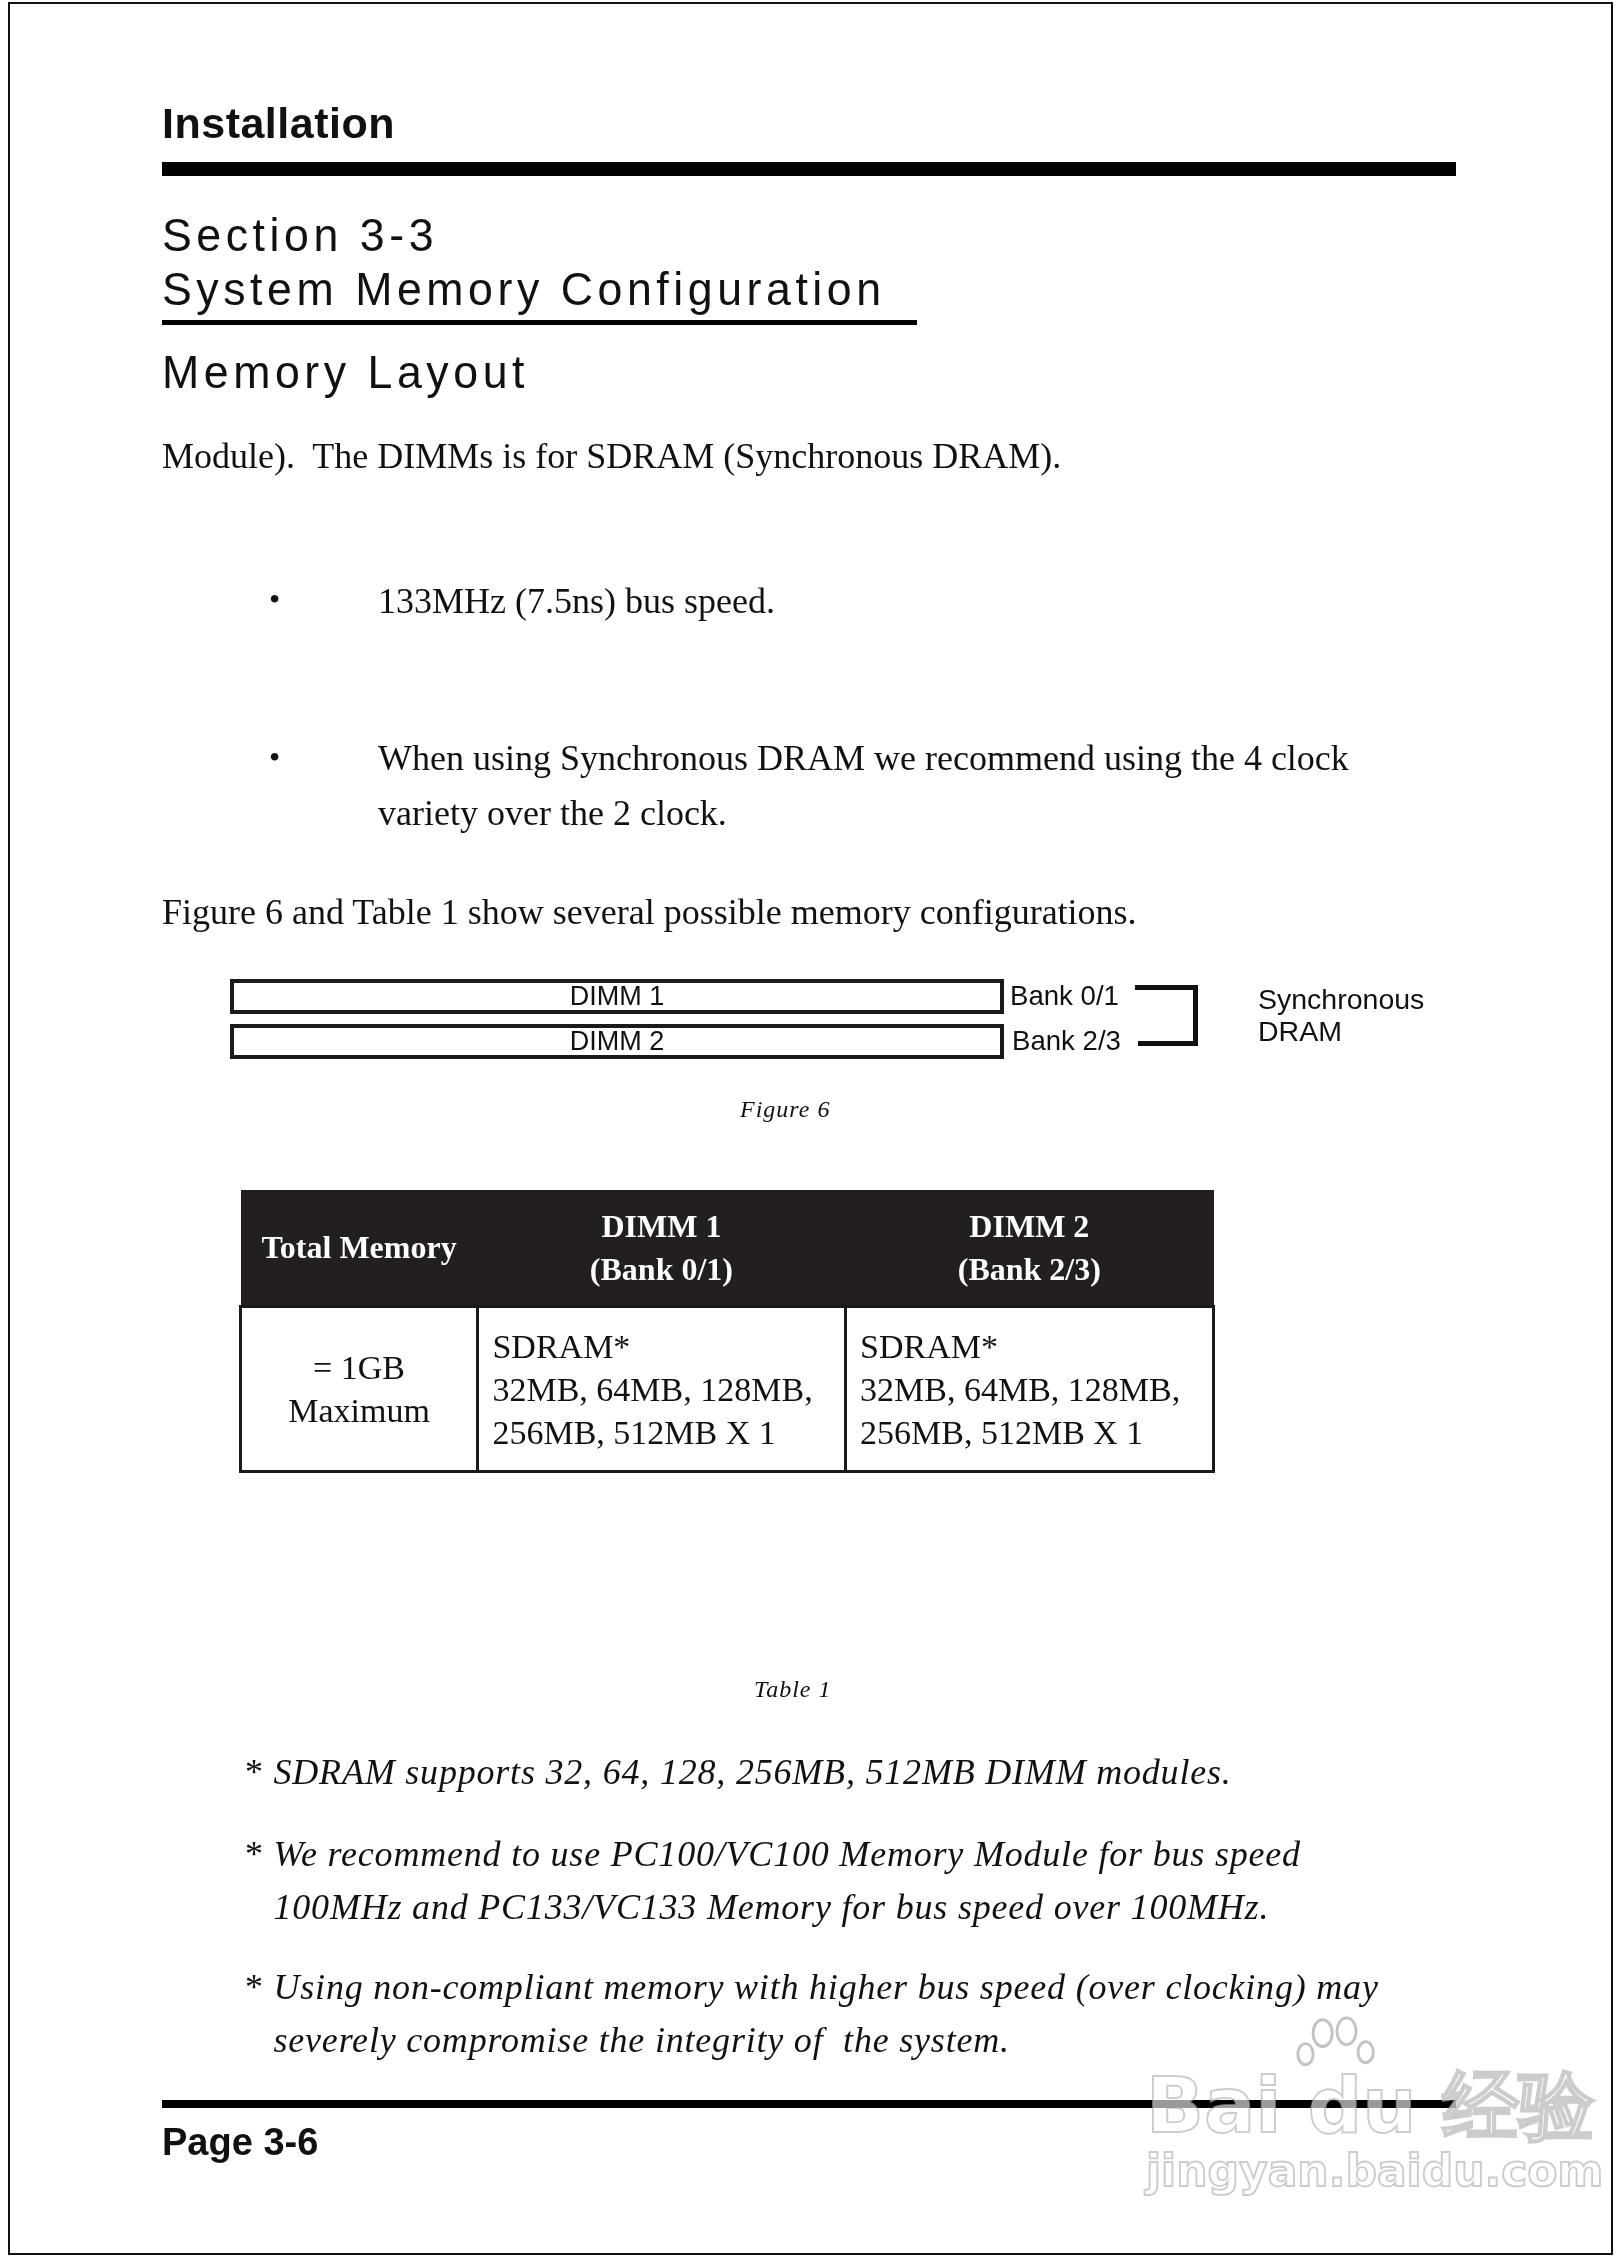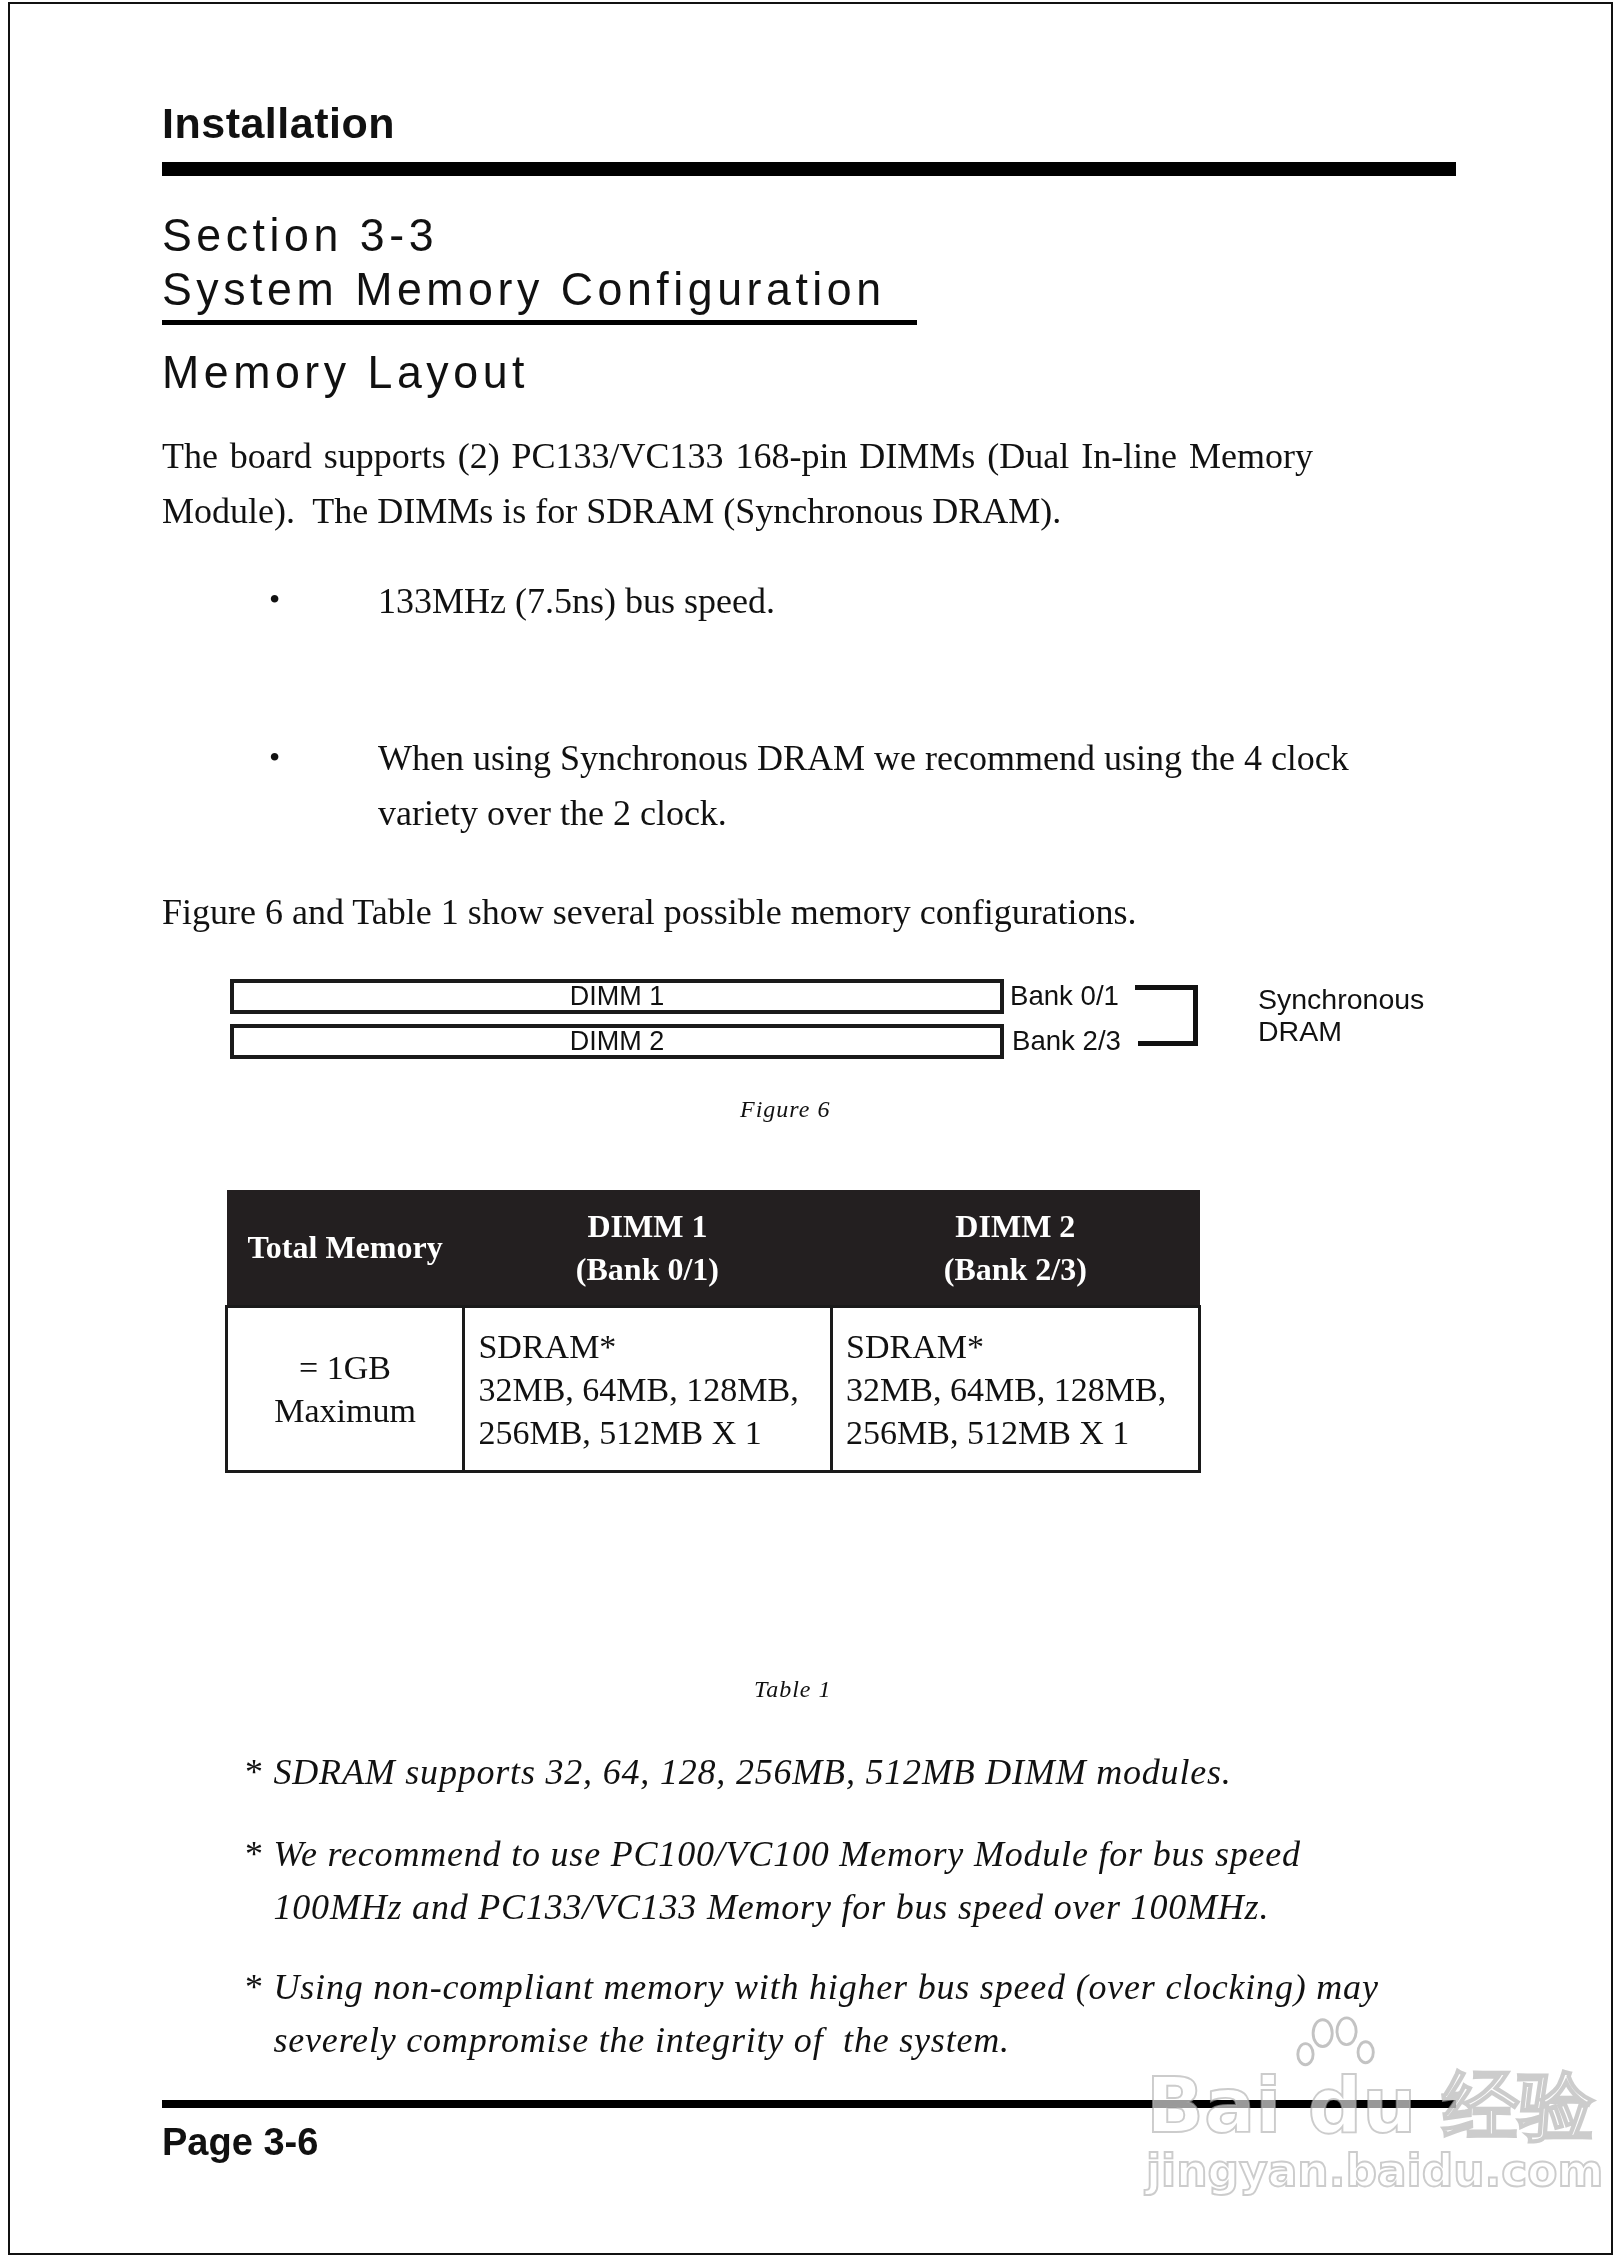--- a/index.html
+++ b/index.html
@@ -24,21 +24,21 @@
   .fig-ref { left: 162px; top: 885px; }
 
   .dimm-box { left: 230px; width: 774px; height: 35px; border: 4.8px solid #1a1a1a; box-sizing: border-box; display: flex; align-items: center; justify-content: center; font-size: 27px; }
   .bank-label { font-size: 27.6px; white-space: nowrap; }
   .bracket-h { height: 4.8px; background: #111; }
   .bracket-v { width: 4.8px; background: #111; }
   .sync-label { font-size: 28.5px; line-height: 32px; }
 
   .caption { font-style: italic; font-size: 24px; white-space: nowrap; letter-spacing: 1px; }
 
-  .mem-table { left: 225px; top: 1190px; width: 976px; border-collapse: collapse; }
+  .mem-table { left: 239px; top: 1190px; width: 976px; border-collapse: collapse; }
   .mem-table th { background: #231f20; color: #fff; font-weight: bold; font-size: 32px; line-height: 43px; height: 115px; text-align: center; vertical-align: middle; border: 0; padding: 0; }
   .mem-table td { border: 3.8px solid #1a1a1a; font-size: 34px; line-height: 43px; vertical-align: middle; padding: 0 13.3px; height: 165px; box-sizing: border-box; }
   .mem-table td.total { text-align: center; }
   .mem-table col.c1 { width: 261px; }
   .mem-table col.c2 { width: 440px; }
   .mem-table col.c3 { width: 441px; }
 
   .note { font-style: italic; font-size: 36px; line-height: 53px; white-space: nowrap; letter-spacing: 0.8px; }
   .note .star { display: inline-block; width: 28.5px; font-style: normal; }
   .note .cont { padding-left: 28.5px; display: block; }
@@ -59,21 +59,20 @@
 
 <div class="abs sans header-title">Installation</div>
 <div class="abs header-bar"></div>
 
 <div class="abs sans section-num">Section 3-3</div>
 <div class="abs sans section-title">System Memory Configuration</div>
 <div class="abs section-underline"></div>
 <div class="abs sans subsection">Memory Layout</div>
 
 <div class="abs serif para intro">
-  <div style="word-spacing:2.9px;">The board supports (2) PC133/VC133 168-pin DIMMs (Dual In-line Memory</div>
   <div style="white-space:pre;">Module).  The DIMMs is for SDRAM (Synchronous DRAM).</div>
 </div>
 
 <div class="abs serif bullet-dot" style="left:269px; top:581px;">•</div>
 <div class="abs serif para bullet-text" style="top:574px;">
   <div>133MHz (7.5ns) bus speed.</div>
 </div>
 <div class="abs serif bullet-dot" style="left:269px; top:739px;">•</div>
 <div class="abs serif para bullet-text" style="top:731px;">
   <div>When using Synchronous DRAM we recommend using the 4 clock</div>

